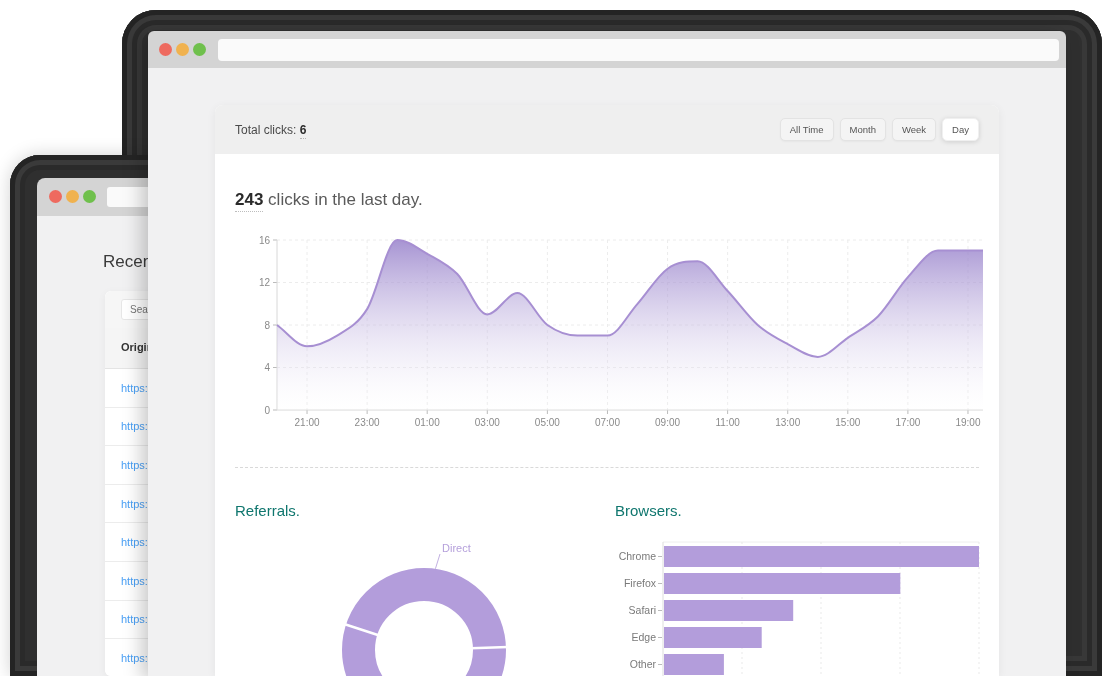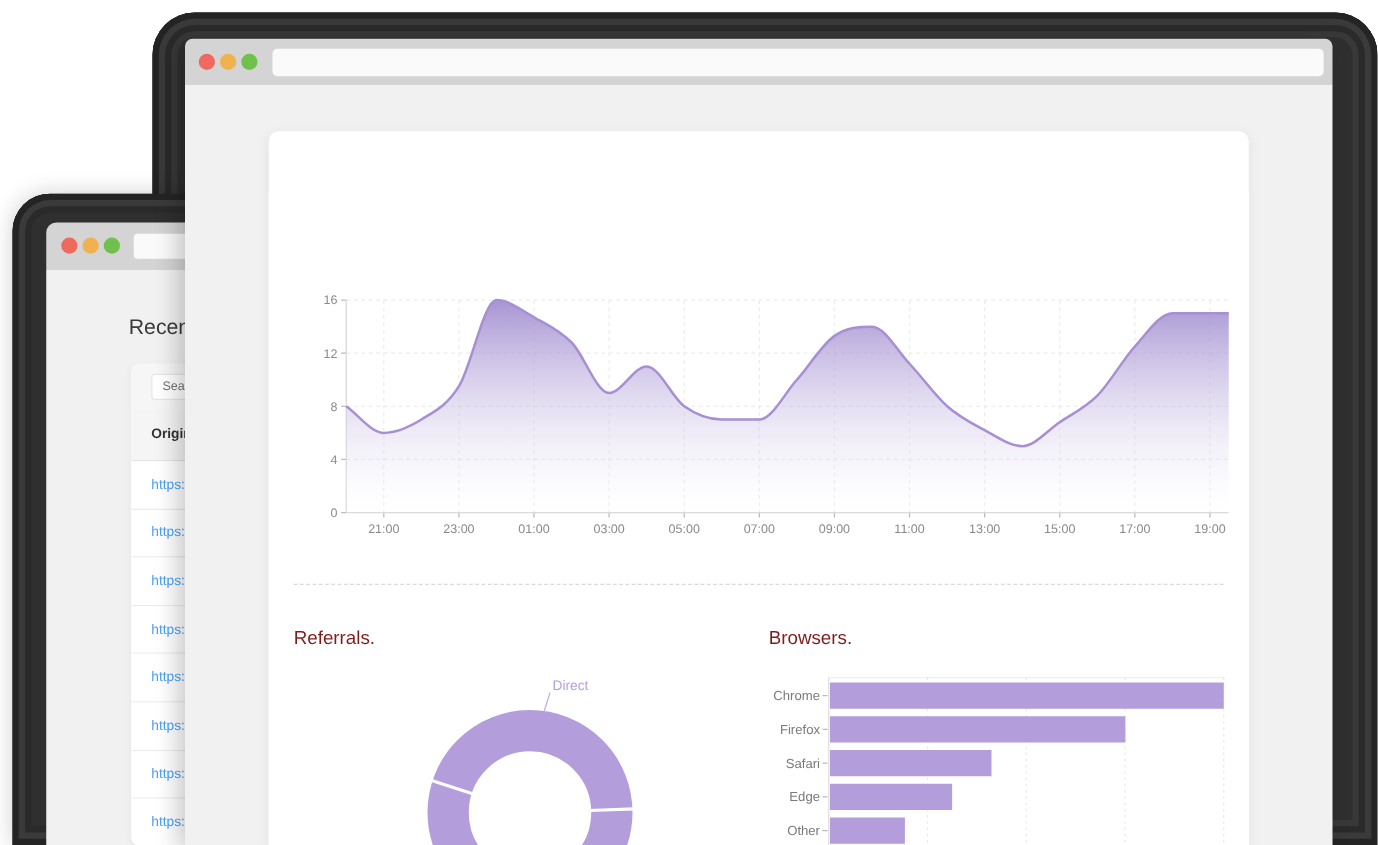--- a/index.html
+++ b/index.html
@@ -63,21 +63,21 @@
                padding:5px 9px; cursor:pointer; box-shadow:0 1px 2px rgba(0,0,0,.04); }
   .range-btn.active { background:#fff; border-color:#f0f0f0; box-shadow:0 1px 5px rgba(0,0,0,.14); }
 
   .card-body { position:absolute; left:0; top:49px; width:100%; height:522px; background:#fff;
                border-radius:0; overflow:hidden; }
   .headline { position:absolute; left:20px; top:36px; font-size:17px; color:#5a5a5a; white-space:nowrap; }
   .headline b { color:#2b2b2b; border-bottom:1px dotted #bdbdbd; padding-bottom:2px; }
 
   .area-svg  { position:absolute; left:10px;  top:81px; }
   .divider   { position:absolute; left:20px;  top:313px; width:744px; border-top:1px dashed #d9d9d9; }
-  .sec-title { position:absolute; font-size:15px; color:#7f1d1d; }
+  .sec-title { position:absolute; font-size:15px; color:#0f766e; }
   .sec-title.referrals { left:20px;  top:348px; }
   .sec-title.browsers  { left:400px; top:348px; }
   .donut-svg { position:absolute; left:120px; top:376px; }
   .bars-svg  { position:absolute; left:380px; top:381px; }
 
   .axis-label { font-size:10px; fill:#8a8a8a; }
   .bar-label  { font-size:10.5px; fill:#7a7a7a; }
 </style>
 </head>
 <body>
@@ -134,22 +134,37 @@
   <div class="chrome fw-chrome">
     <span class="light" style="left:11px;top:12px;background:#ee6a5f;"></span>
     <span class="light" style="left:28px;top:12px;background:#f0b24f;"></span>
     <span class="light" style="left:45px;top:12px;background:#6fc04c;"></span>
     <input class="urlbar" style="left: 70px; top: 8px; width: 841px; height: 22px;" value="">
   </div>
   <div class="fw-content">
 
     <div class="card">
 
+      <div class="card-header">
+        <div class="total">
+          <span>Total clicks:</span>
+          <b>6</b>
+        </div>
+        <div class="ranges">
+          <button class="range-btn">All Time</button>
+          <button class="range-btn">Month</button>
+          <button class="range-btn">Week</button>
+          <button class="range-btn active">Day</button>
+        </div>
+      </div>
 
       <div class="card-body">
+        <div class="headline">
+          <b>243</b><span> clicks in the last day.</span>
+        </div>
 
         <svg class="area-svg" id="area-chart" width="770" height="200" viewBox="0 0 770 200">
             <defs>
               <linearGradient id="ag" x1="0" y1="0" x2="0" y2="1">
                 <stop offset="0%" stop-color="#8e76c6" stop-opacity="0.78"></stop>
                 <stop offset="100%" stop-color="#ffffff" stop-opacity="0.15"></stop>
               </linearGradient>
             </defs>
             <line x1="82.04255319148936" y1="5" x2="82.04255319148936" y2="175" stroke="#ececec" stroke-width="1" stroke-dasharray="3,3"></line>
             <line x1="82.04255319148936" y1="175" x2="82.04255319148936" y2="179" stroke="#bbbbbb" stroke-width="1"></line>

